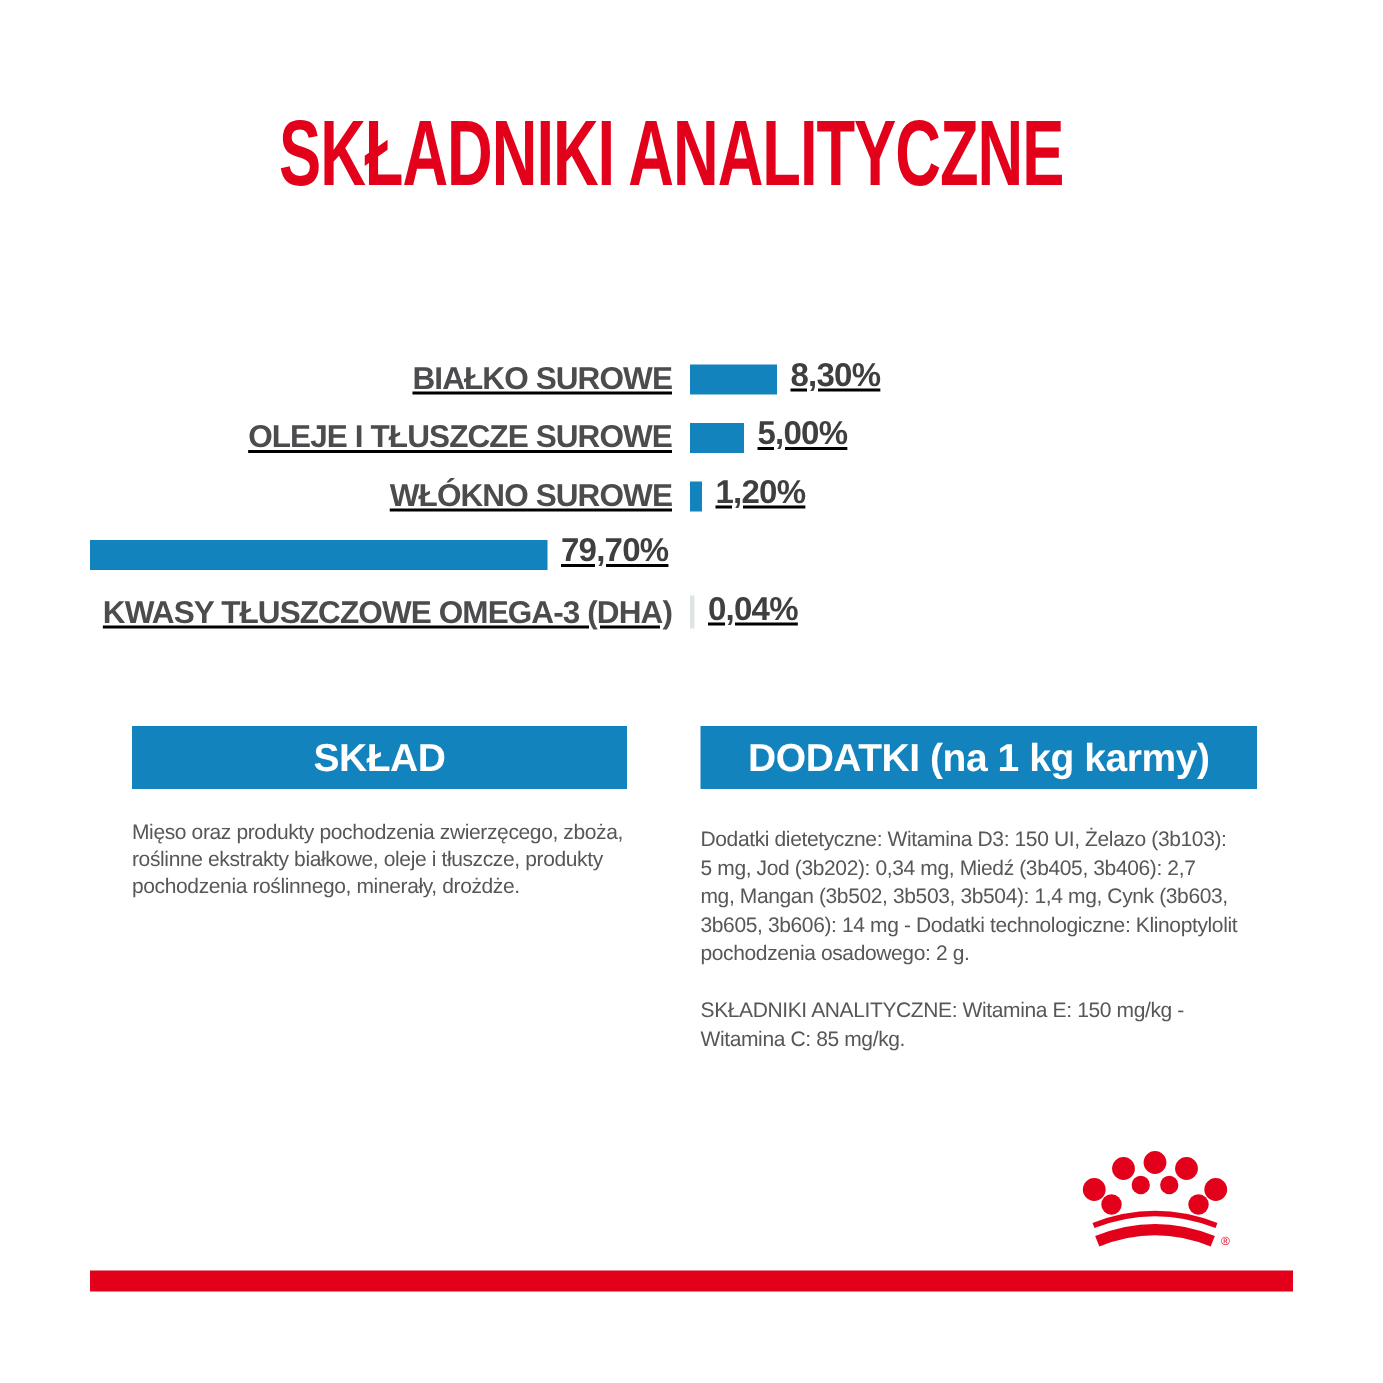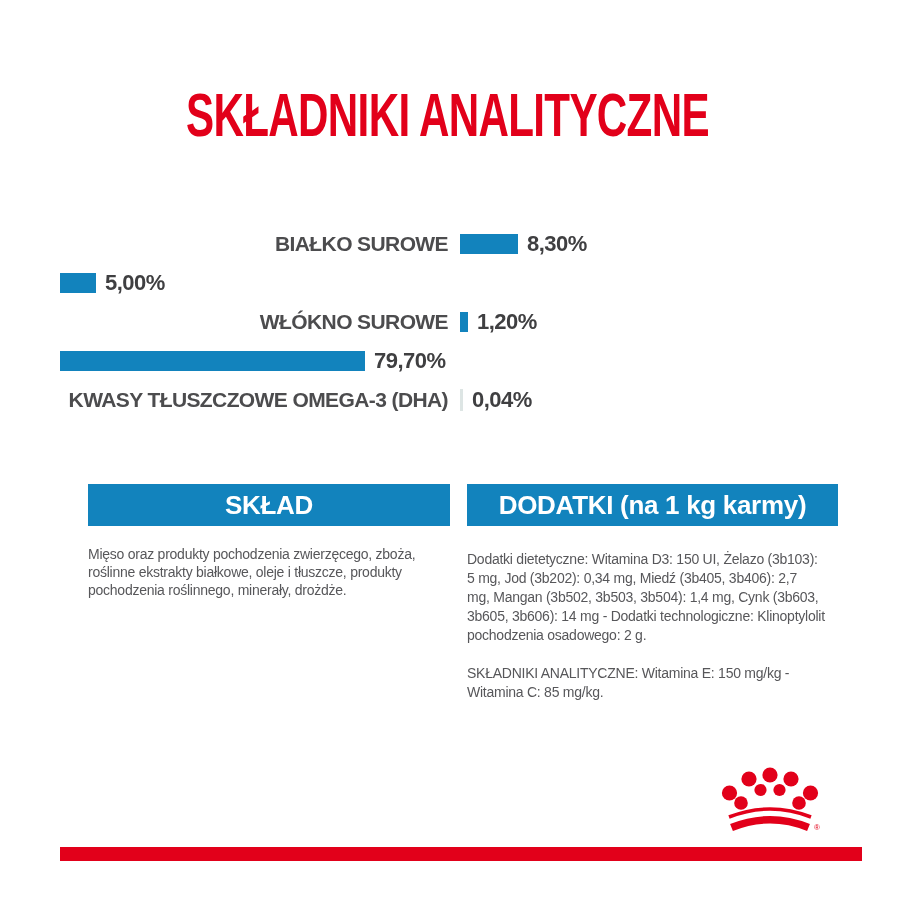--- a/index.html
+++ b/index.html
@@ -1,46 +1,46 @@
 <!DOCTYPE html>
 <html style="--red: #e2001a; --blue: #1283bd; --label_gray: #4c4c4e; --value_gray: #3f3f41; --body_gray: #57575a; --tick_gray: #dde5e4;"><head>
 <meta charset="utf-8">
 <style>
   html,body { margin:0; padding:0; background:#fff; }
   .page {
     position:relative; width:922px; height:922px; background:#fff;
     font-family:"Liberation Sans", sans-serif; overflow:hidden;
   }
   
-  .title-wrap { position:absolute; top:84px; left:0; width:894px; text-align:center; }
+  .title-wrap { position:absolute; top:72px; left:0; width:894px; text-align:center; }
   .title {
     display:inline-block; font-size:62px; font-weight:bold; line-height:62px;
     color:var(--red,#e2001a); transform:scaleX(0.68); transform-origin:center;
     white-space:nowrap; letter-spacing:-1px;
   }
   
   .chart { position:absolute; left:60px; top:224px; width:802px; }
-  .crow { display:flex; align-items:center; height:39px; }
+  .crow { display:flex; align-items:flex-end; height:39px;text-decoration:underline; }
   .lbl {
     width:388px; text-align:right; font-weight:bold; font-size:21px; line-height:21px;
     color:var(--label_gray,#4c4c4e); letter-spacing:-0.6px; margin-right:12px; white-space:nowrap;
   }
   .bar { height:20px; background:var(--blue,#1283bd); flex:0 0 auto; }
   .bar.tick { background:var(--tick_gray,#dde5e4); height:22px; }
   .val {
     margin-left:9px; font-weight:bold; font-size:22px; color:var(--value_gray,#3f3f41);
     letter-spacing:-0.5px; white-space:nowrap;
   }
   
   .hdr {
     position:absolute; top:484px; height:42px; background:var(--blue,#1283bd);
     color:#ffffff; font-weight:bold; font-size:26px; line-height:42px; text-align:center;
     letter-spacing:-0.3px;
   }
-  .hdr-left  { left:88px;  width:362px; }
+  .hdr-left  { left:88px;  width:330px; }
   .hdr-right { left:467px; width:371px; }
   
   .body-text {
     color:var(--body_gray,#57575a); font-size:14px; letter-spacing:-0.25px;
     white-space:pre-line;
   }
   .body-left  { position:absolute; left:88px;  top:545px; width:370px; line-height:18px; }
   .body-right { position:absolute; left:467px; top:531px; width:380px; line-height:19px; }
   .body-right p { margin:0; }
   
@@ -56,20 +56,21 @@
     <span class="title">SKŁADNIKI ANALITYCZNE</span>
   </div>
 
   <div class="chart">
     <div class="crow">
       <div class="lbl">BIAŁKO SUROWE</div>
       <div class="bar" style="width: 58px;"></div>
       <div class="val">8,30%</div>
     </div>
     <div class="crow">
+      <div class="lbl">OLEJE I TŁUSZCZE SUROWE</div>
       <div class="bar" style="width: 36px;"></div>
       <div class="val">5,00%</div>
     </div>
     <div class="crow">
       <div class="lbl">WŁÓKNO SUROWE</div>
       <div class="bar" style="width: 8px;"></div>
       <div class="val">1,20%</div>
     </div>
     <div class="crow">
       <div class="bar" style="width: 305px;"></div>

